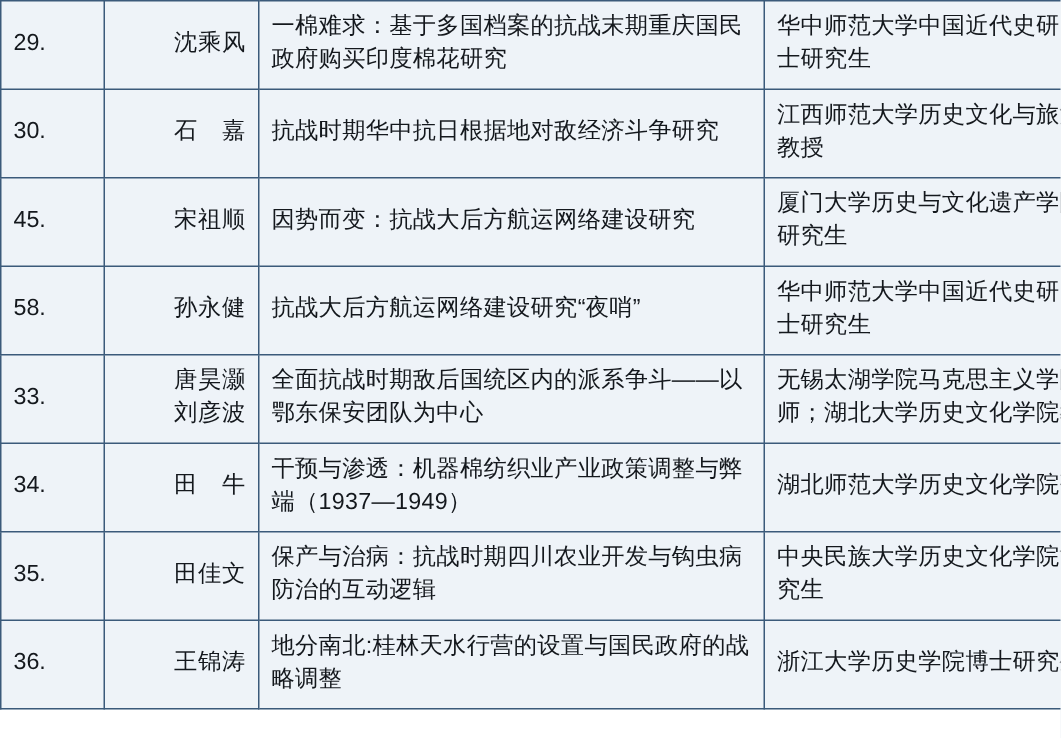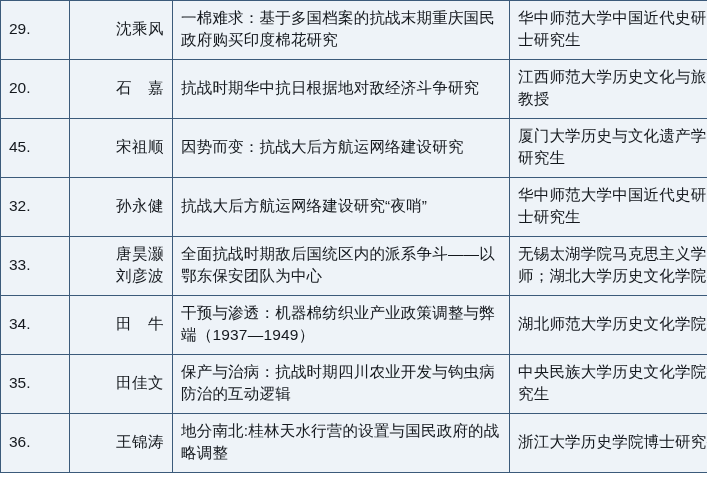--- a/index.html
+++ b/index.html
@@ -69,21 +69,21 @@
           <span class="name-line">沈乘风</span>
         </td>
         <td class="col-title">
           <span class="cell-text title-text">一棉难求：基于多国档案的抗战末期重庆国民政府购买印度棉花研究</span>
         </td>
         <td class="col-affil">
           <span class="cell-text affil-text">华中师范大学中国近代史研究所博士研究生</span>
         </td>
       </tr>
       <tr>
-        <td class="col-num">20.</td>
+        <td class="col-num">30.</td>
         <td class="col-name">
           <span class="name-line">石　嘉</span>
         </td>
         <td class="col-title">
           <span class="cell-text title-text">抗战时期华中抗日根据地对敌经济斗争研究</span>
         </td>
         <td class="col-affil">
           <span class="cell-text affil-text">江西师范大学历史文化与旅游学院教授</span>
         </td>
       </tr>
@@ -93,21 +93,21 @@
           <span class="name-line">宋祖顺</span>
         </td>
         <td class="col-title">
           <span class="cell-text title-text">因势而变：抗战大后方航运网络建设研究</span>
         </td>
         <td class="col-affil">
           <span class="cell-text affil-text">厦门大学历史与文化遗产学院博士研究生</span>
         </td>
       </tr>
       <tr>
-        <td class="col-num">32.</td>
+        <td class="col-num">58.</td>
         <td class="col-name">
           <span class="name-line">孙永健</span>
         </td>
         <td class="col-title">
           <span class="cell-text title-text">抗战大后方航运网络建设研究“夜哨”</span>
         </td>
         <td class="col-affil">
           <span class="cell-text affil-text">华中师范大学中国近代史研究所博士研究生</span>
         </td>
       </tr>

